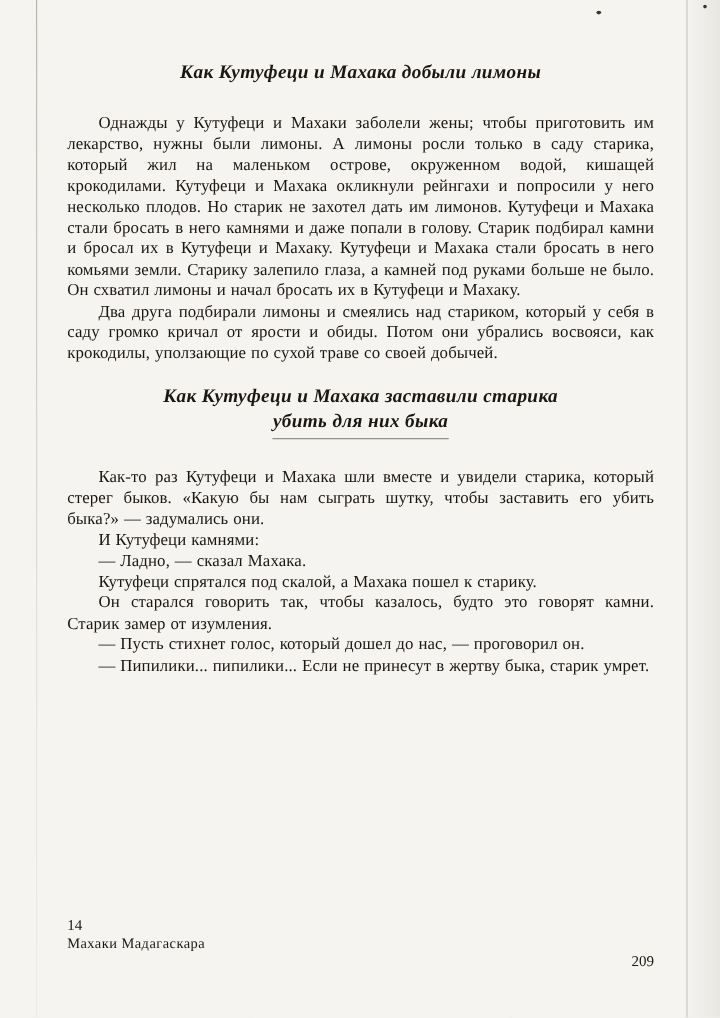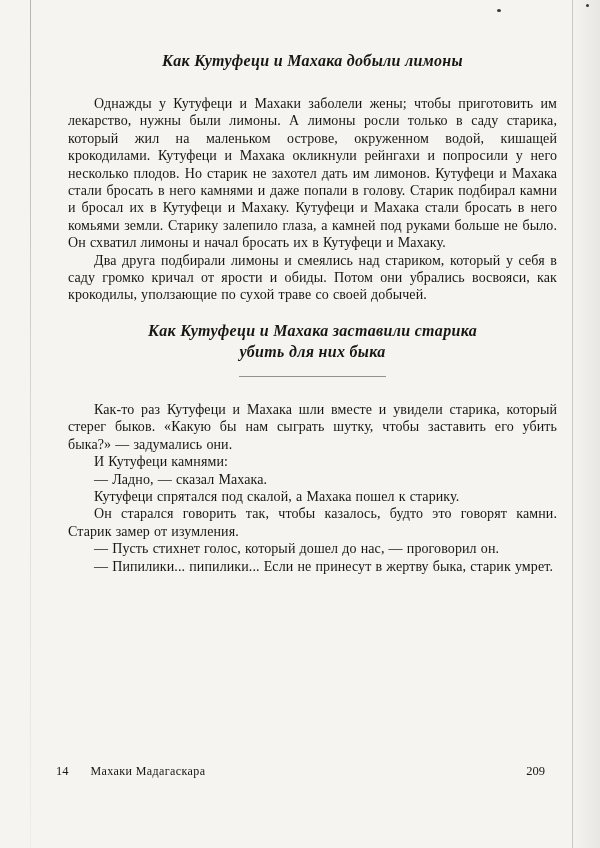--- a/index.html
+++ b/index.html
@@ -40,55 +40,55 @@
   }
   .speck { position: absolute; background: #3a352f; border-radius: 50%; }
   .speck.s1 { left: 497px; top: 9px; width: 4px; height: 3px; }
   .speck.s2 { left: 586px; top: 4px; width: 3px; height: 3px; }
 
   .content {
     position: absolute;
     left: 56px;
     top: 50px;
     width: 489px;
-    margin-left: 12px;
   }
   .story-title {
     margin: 0 0 24px 0;
     font-size: 16px;
     line-height: 21px;
     font-weight: bold;
     font-style: italic;
     text-align: center;
     letter-spacing: 0.3px;
   }
   .story-title .t-line { display: inline-block; }
   .story-title .underlined {
     border-bottom: 1px solid rgba(70,64,56,0.55);
-    padding-bottom: 14px;
+    padding-bottom: 3px;
   }
   .section-2 { margin-top: 16px; }
   .para {
     margin: 0;
     font-size: 14px;
     line-height: 17.4px;
     text-indent: 26px;
     text-align: justify;
     letter-spacing: 0.1px;
     word-spacing: 0.5px;
   }
   .footer {
     position: absolute;
     left: 56px;
     top: 764px;
     width: 489px;
     font-size: 12.5px;
     line-height: 15px;
     display: flex;
     align-items: baseline;
+    flex-direction: column;
   }
   .footer .sig { margin-right: 22px; }
   .footer .running { letter-spacing: 0.4px; font-size: 12px; }
   .footer .pageno { margin-left: auto; }
 </style>
 </head>
 <body>
 
 <div class="page">
 

